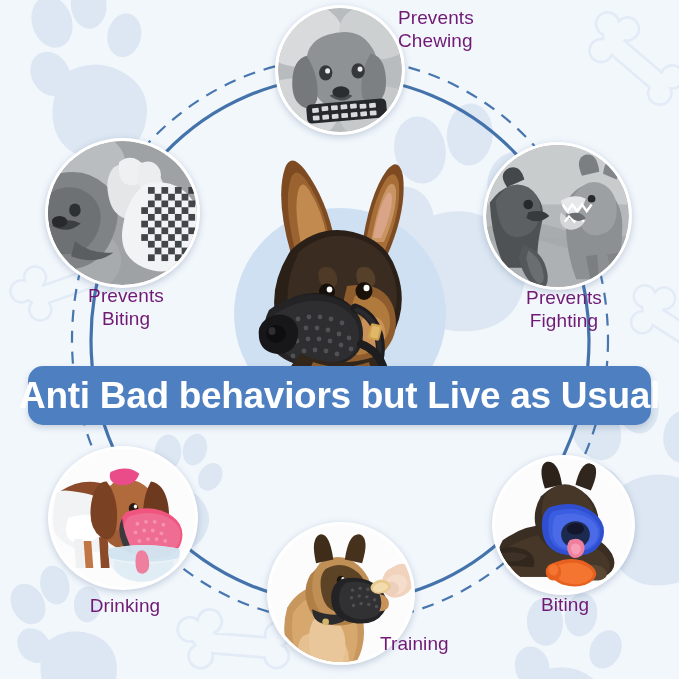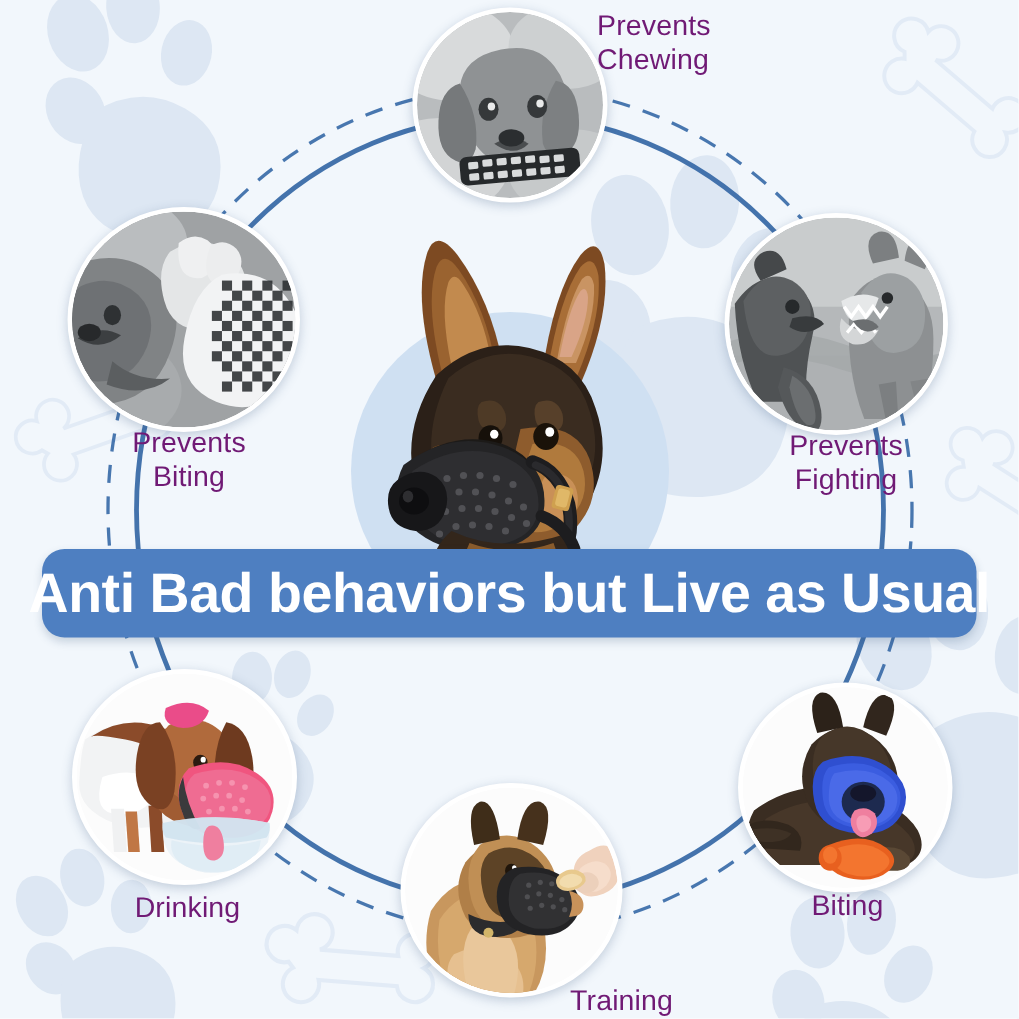--- a/index.html
+++ b/index.html
@@ -74,21 +74,21 @@
     line-height: 23px;
     font-family: "Liberation Sans", sans-serif;
     white-space: pre-line;
     text-align: center;
     letter-spacing: .1px;
   }
   .lbl-chewing  { left: 398px; top: 6px;   width: 120px; text-align: left; }
   .lbl-biting   { left: 52px;  top: 284px; width: 148px; }
   .lbl-fighting { left: 494px; top: 286px; width: 140px; }
   .lbl-drinking { left: 55px;  top: 594px; width: 140px; }
-  .lbl-training { left: 380px; top: 656px; width: 120px; text-align: left; }
+  .lbl-training { left: 380px; top: 632px; width: 120px; text-align: left; }
   .lbl-playing  { left: 500px; top: 593px; width: 130px; }
 
   
   .hero {
     position: absolute;
     left: 243px;
     top: 158px;
     width: 196px;
     height: 222px;
   }

